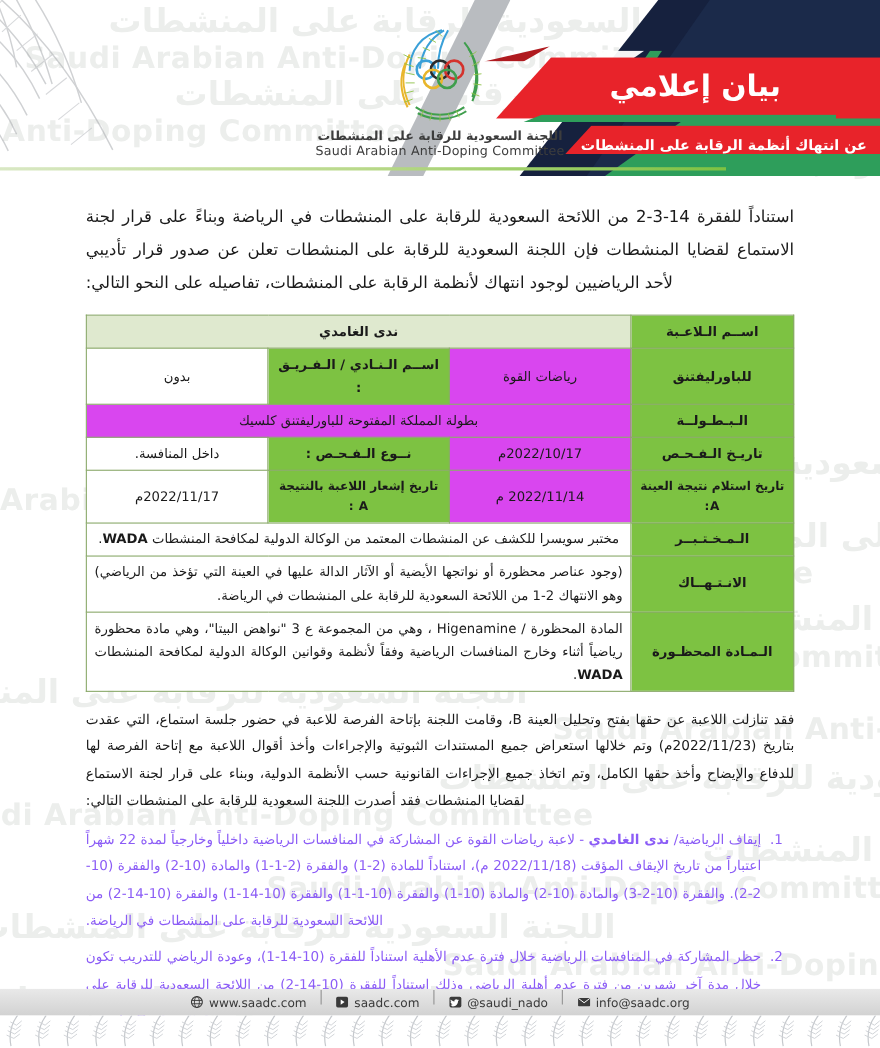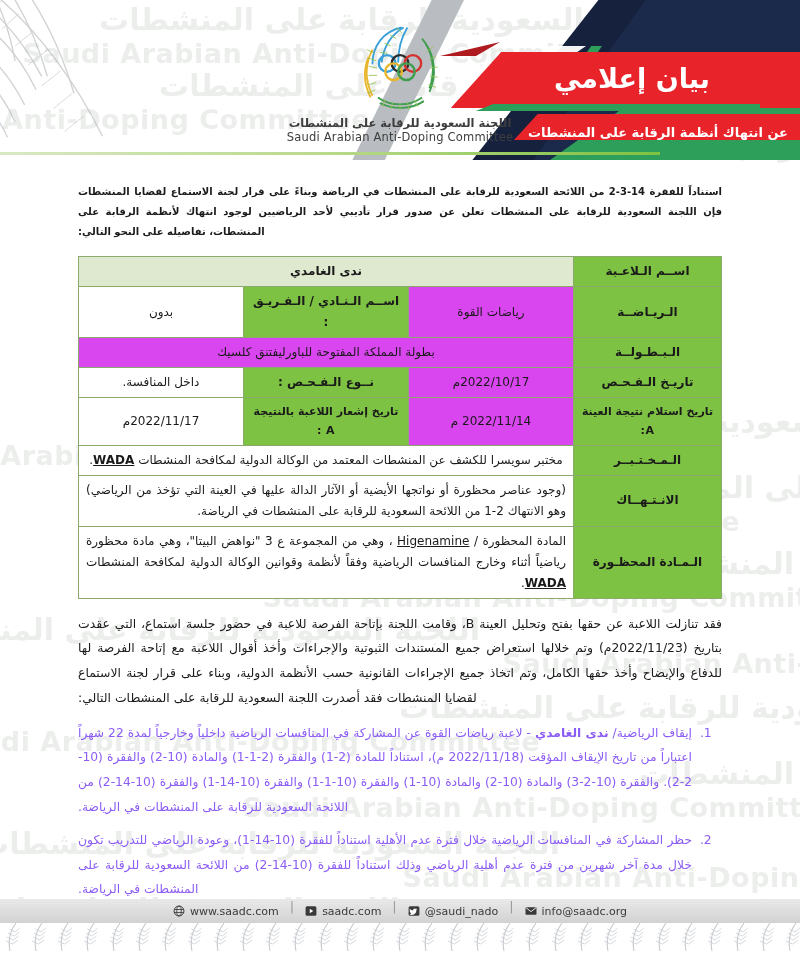--- a/index.html
+++ b/index.html
@@ -180,26 +180,25 @@
 
   
   .content {
     position: relative;
     z-index: 2;
     padding: 22px 78px 0 78px;
     text-align: justify;
   }
 
   .intro-p {
-    font-size: 10px;
+    font-size: 15px;
     line-height: 2.0;
     color: #1a1a1a;
     text-align: justify;
     text-align-last: left;
-    font-weight: bold;
   }
 
   
   table.info-table {
     width: 100%;
     border-collapse: collapse;
     margin-top: 14px;
     border: 1px solid #8aa96a;
     table-layout: fixed;
   }
@@ -232,21 +231,21 @@
     font-weight: bold;
     font-size: 14px;
     text-align: center;
   }
   td.block-val {
     background: #ffffff;
     text-align: justify;
     padding: 6px 9px;
     line-height: 1.85;
   }
-  .ltr { direction: ltr; unicode-bidi: embed; display: inline; text-decoration: underline; }
+  .ltr { direction: ltr; unicode-bidi: embed; display: inline; }
 
   
   .after-table-p {
     font-size: 12.4px;
     line-height: 2.0;
     margin-top: 13px;
     text-align: justify;
     text-align-last: left;
     color: #1a1a1a;
   }
@@ -420,21 +419,21 @@
 
     <p class="intro-p">استناداً للفقرة 14-3-2 من اللائحة السعودية للرقابة على المنشطات في الرياضة وبناءً على قرار لجنة الاستماع لقضايا المنشطات فإن اللجنة السعودية للرقابة على المنشطات تعلن عن صدور قرار تأديبي لأحد الرياضيين لوجود انتهاك لأنظمة الرقابة على المنشطات، تفاصيله على النحو التالي:</p>
 
     <table class="info-table">
       <tbody>
         <tr>
           <td class="lbl">اســم الـلاعـبة</td>
           <td class="name-cell" colspan="3">ندى الغامدي</td>
         </tr>
         <tr>
-          <td class="lbl">الـريـاضــة</td>
+          <td class="lbl">للباورليفتنق</td>
           <td class="val">رياضات القوة</td>
           <td class="lbl-mid">اســم الـنـادي / الـفـريـق :</td>
           <td class="val-left">بدون</td>
         </tr>
         <tr>
           <td class="lbl">الـبـطـولــة</td>
           <td class="val" colspan="3">بطولة المملكة المفتوحة للباورليفتنق كلسيك</td>
         </tr>
         <tr>
           <td class="lbl">تاريـخ الـفـحـص</td>

